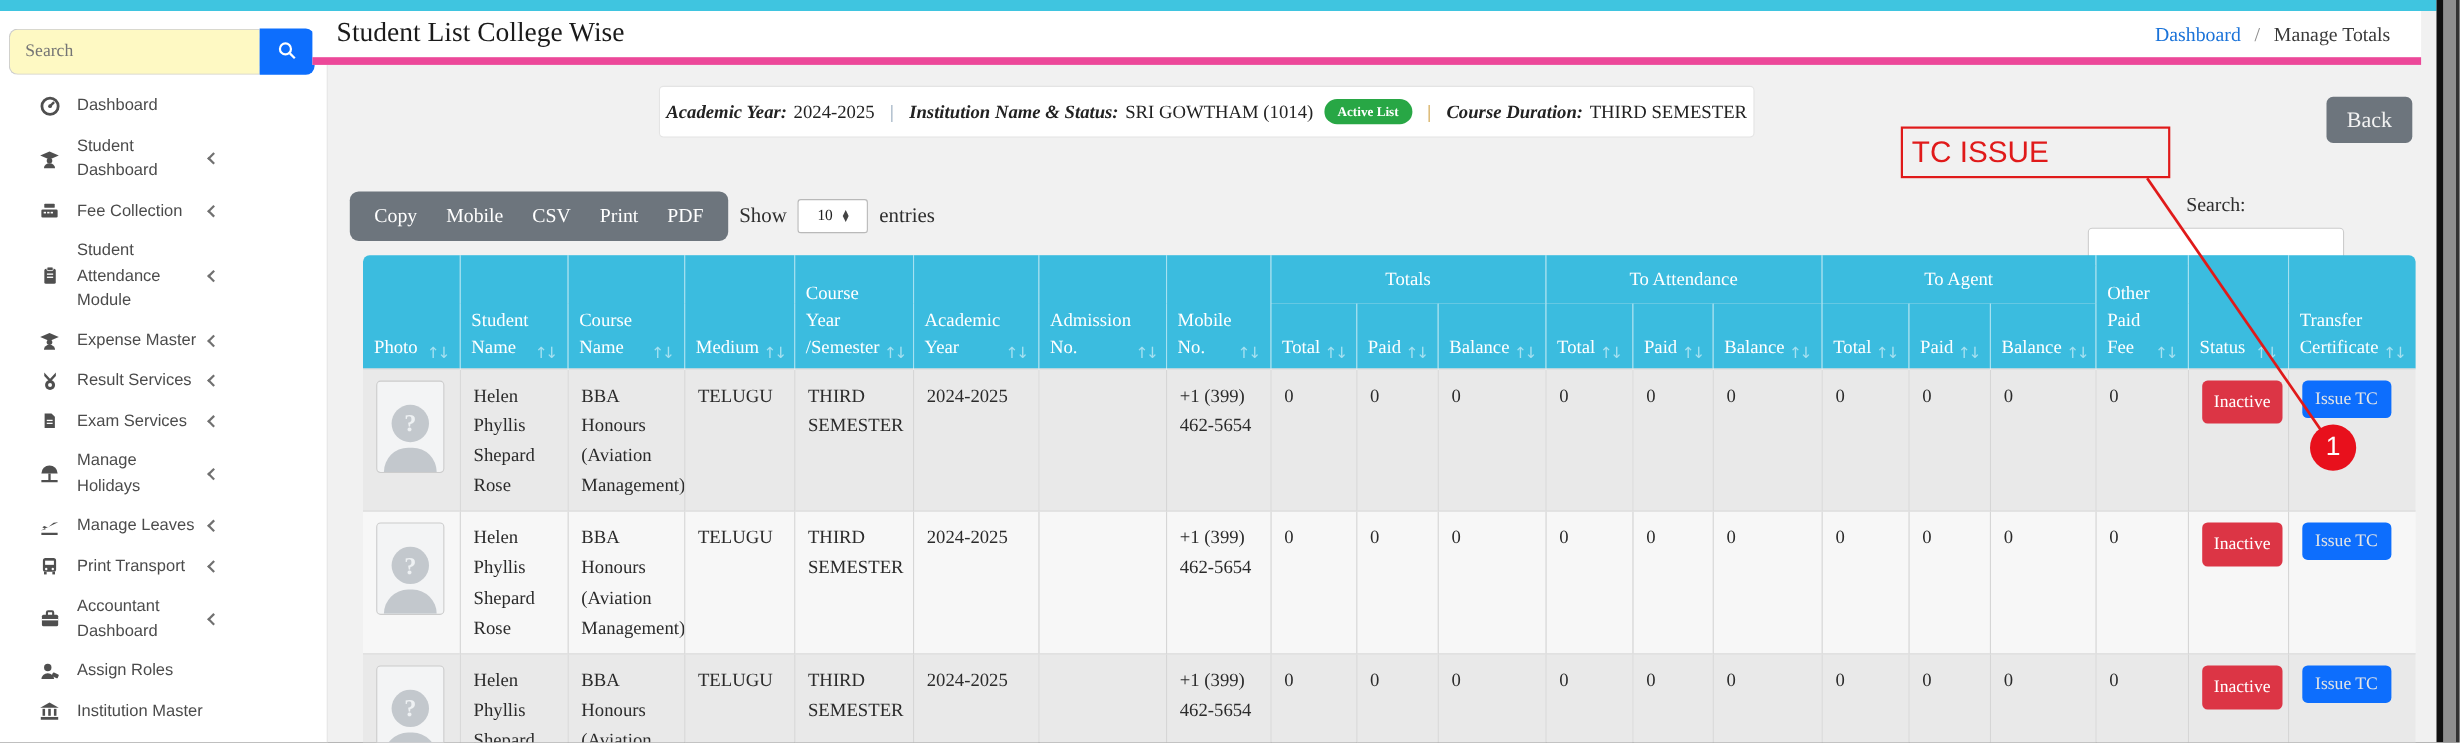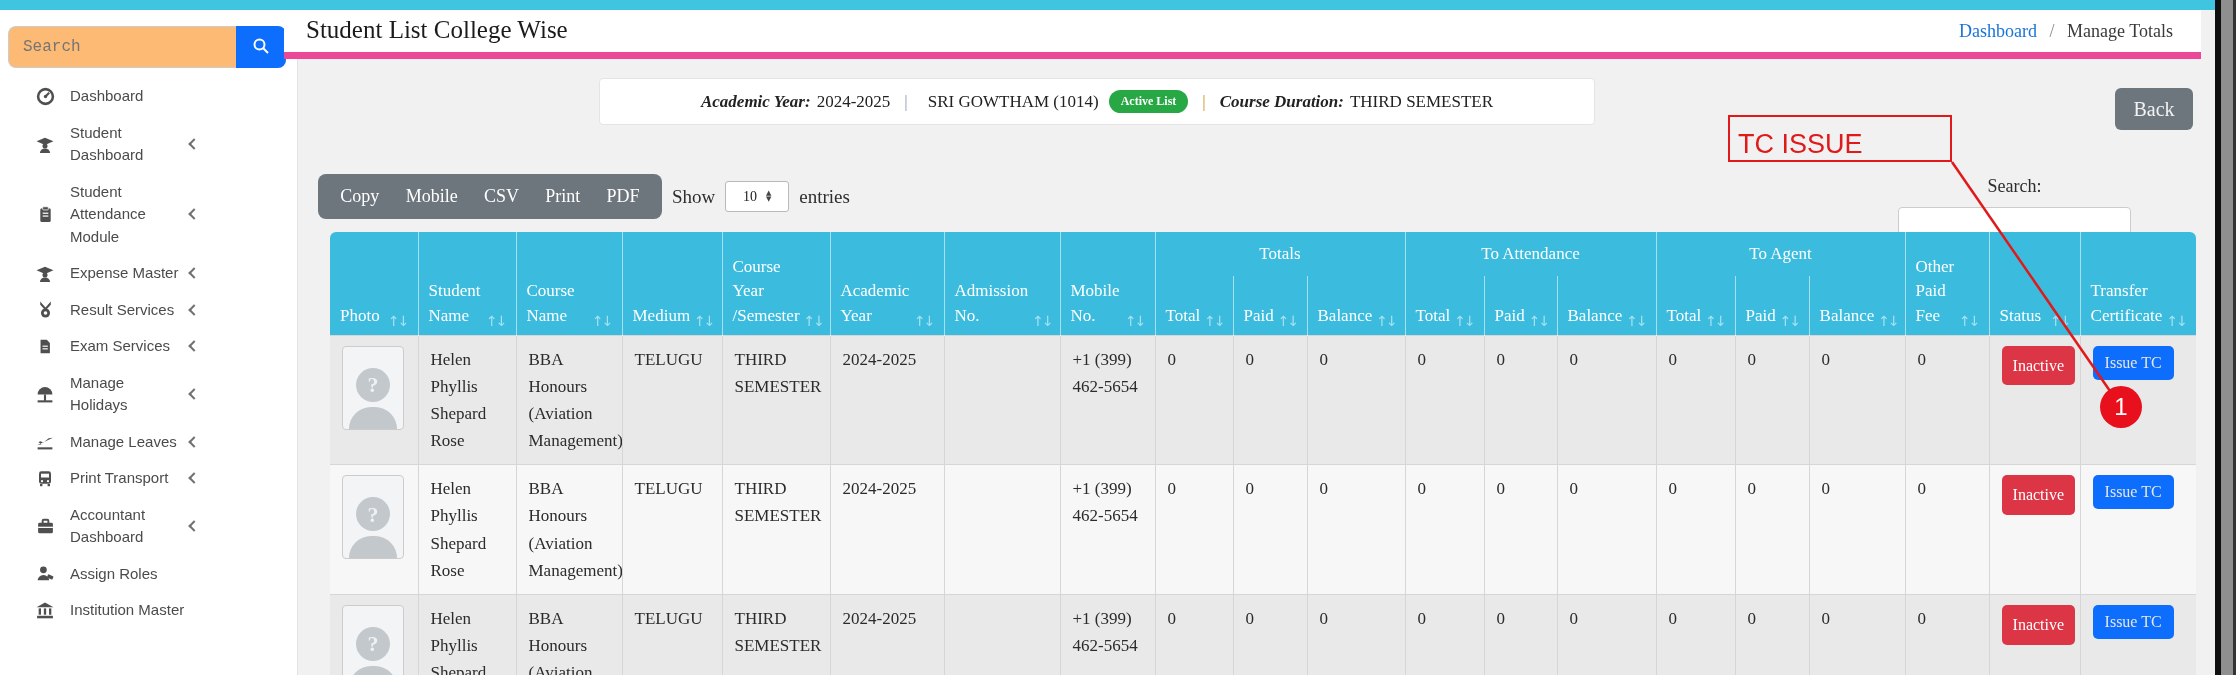--- a/index.html
+++ b/index.html
@@ -13,21 +13,21 @@
   
   .scroll-track { position:absolute; top:0; right:0; width:21px; height:675px; background:#101010; }
   .scroll-thumb { position:absolute; top:0; left:6px; width:12px; height:675px; background:#8f8f8f; }
   .scroll-edge { position:absolute; top:0; right:0; width:3px; height:675px; background:#333; }
   
   .sidebar { position:absolute; left:0; top:10px; width:298px; height:665px; background:#fff;
              border-right:1px solid #e3e3e3; font-family:"Liberation Sans", sans-serif; }
   .side-search { position:absolute; left:8px; top:16px; display:flex; }
   .side-search input { width:228px; height:42px; border:1px solid #ccc; border-right:none;
       border-radius:8px 0 0 8px; padding:0 14px; font-size:16px; color:#555; outline:none;
-      font-family:Liberation Mono, monospace; background:#fdba74; }
+      font-family:Liberation Serif, serif; background:#fef9c3; }
   .side-search button { width:50px; height:42px; background:#0d6efd; border:none;
       border-radius:0 8px 8px 0; cursor:pointer; display:flex; align-items:center; justify-content:center; }
   .nav { position:absolute; left:0; top:68px; width:298px; }
   .nav-item { display:flex; align-items:center; padding:7px 100px 7px 34px; cursor:pointer; }
   .nav-ico { width:22px; flex:0 0 22px; display:flex; align-items:center; justify-content:center; }
   .nav-ico svg { display:block; }
   .nav-label { flex:1; font-size:15px; color:#4b4b4b; line-height:1.5; padding-left:14px; }
   .chev { width:8px; height:8px; border-left:2px solid #707070; border-bottom:2px solid #707070;
           transform:rotate(45deg); flex:0 0 8px; margin-left:6px; }
   
@@ -44,22 +44,22 @@
   .infobar b { font-weight:bold;font-style:italic; }
   .inf-sep1 { color:#8aa0b5; margin:0 14px; }
   .inf-sep2 { color:#c9952c; margin:0 14px; }
   .badge-active { background:#28a745; color:#fff; border-radius:12px; padding:4px 12px;
                   font-size:12px; font-weight:bold; margin-left:10px; white-space:nowrap; }
   
   .back-btn { position:absolute; left:2115px; top:88px; width:78px; height:42px; background:#6d757d;
               border:none; border-radius:6px; color:#f2f2f2; font-size:20px;
               font-family:"Liberation Serif", serif; cursor:pointer; }
   
-  .tc-box { position:absolute; left:1728px; top:115px; width:224px; height:47px;
-            border:2px solid #e01a1a; display:flex; align-items:flex-end;
+  .tc-box { position:absolute; left:1728px; top:115px; width:245px; height:47px;
+            border:2px solid #e01a1a; display:flex; align-items:center;
             font-family:"Liberation Sans", sans-serif; font-size:27px; color:#e01a1a;
             padding-left:8px; background:transparent; }
   .leader-svg { position:absolute; left:1940px; top:150px; width:200px; height:270px; pointer-events:none; }
   .marker-1 { position:absolute; left:2100px; top:386px; width:42px; height:42px; border-radius:50%;
               background:#e8101c; color:#fff; display:flex; align-items:center; justify-content:center;
               font-family:"Liberation Sans", sans-serif; font-size:24px; }
   
   .export-group { position:absolute; left:318px; top:174px; width:344px; height:45px; background:#6d757d;
                   border-radius:8px; display:flex; align-items:center; justify-content:space-evenly; }
   .export-btn { background:transparent; border:none; color:#fff; font-size:18px;
@@ -145,20 +145,33 @@
               <polygon points="1,6 9,2.5 17,6 9,9.5" fill="#4f4f4f"></polygon>
               <circle cx="9" cy="10.5" r="2.4" fill="#4f4f4f"></circle>
               <path d="M4.2,17 a4.8,4.2 0 0 1 9.6,0 z" fill="#4f4f4f"></path>
             </svg>
           </span>
           <span class="nav-label">Student Dashboard</span>
           <span class="chev"></span>
         </div>
         <div class="nav-item">
           <span class="nav-ico">
+            <svg width="20" height="19" viewBox="0 0 18 18">
+              <rect x="4.5" y="3" width="9" height="3.6" rx="0.8" fill="#4f4f4f"></rect>
+              <rect x="2" y="8" width="14" height="7" rx="1" fill="#4f4f4f"></rect>
+              <rect x="4" y="10" width="2" height="1.4" fill="#fff"></rect>
+              <rect x="7" y="10" width="2" height="1.4" fill="#fff"></rect>
+              <rect x="10" y="10" width="2" height="1.4" fill="#fff"></rect>
+            </svg>
+          </span>
+          <span class="nav-label">Fee Collection</span>
+          <span class="chev"></span>
+        </div>
+        <div class="nav-item">
+          <span class="nav-ico">
             <svg width="17" height="19" viewBox="0 0 18 18">
               <rect x="3.5" y="2.5" width="11" height="14.5" rx="1.6" fill="#4f4f4f"></rect>
               <rect x="6" y="0.8" width="6" height="3.4" rx="1" fill="#4f4f4f" stroke="#fff" stroke-width="0.8"></rect>
               <rect x="6" y="7" width="6" height="1.3" fill="#fff"></rect>
               <rect x="6" y="10" width="6" height="1.3" fill="#fff"></rect>
             </svg>
           </span>
           <span class="nav-label">Student Attendance Module</span>
           <span class="chev"></span>
         </div>
@@ -272,20 +285,21 @@
       <span class="bc-link">Dashboard</span>
       <span class="bc-sep">/</span>
       <span>Manage Totals</span>
     </div>
   </div>
 
   <div class="infobar">
     <b>Academic Year:</b>
     <span style="margin-left:6px">2024-2025</span>
     <span class="inf-sep1">|</span>
+    <b>Institution Name &amp; Status:</b>
     <span style="margin-left:6px">SRI GOWTHAM (1014)</span>
     <span class="badge-active">Active List</span>
     <span class="inf-sep2">|</span>
     <b>Course Duration:</b>
     <span style="margin-left:6px">THIRD SEMESTER</span>
   </div>
 
   <button class="back-btn">Back</button>
 
   <div class="export-group" id="exportGroup">

